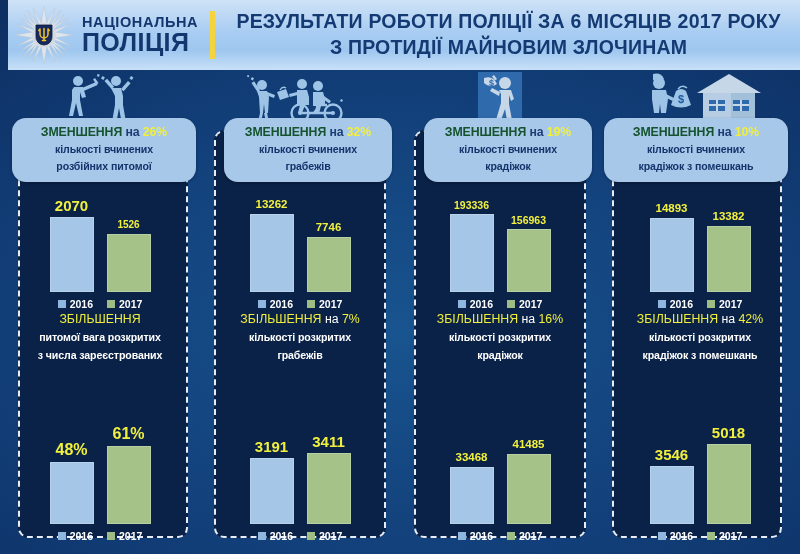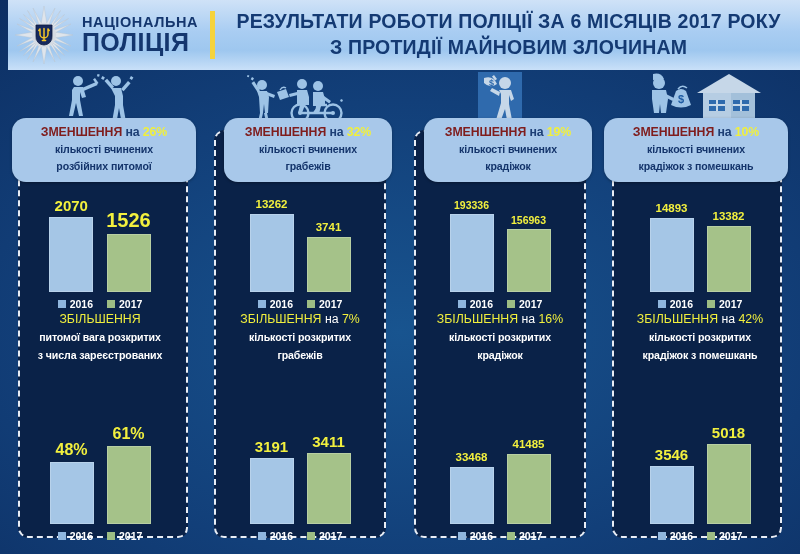--- a/index.html
+++ b/index.html
@@ -70,21 +70,21 @@
     position:absolute; z-index:5; left:24px; right:8px; top:48px;
     background:#a8c8ea;
     border-radius:14px;
     padding:7px 4px 8px 4px;
     text-align:center;
     box-shadow:0 1px 3px rgba(0,0,0,.30);
   }
   .col:nth-child(1) .cap { left:12px; right:4px; }
   .col:nth-child(4) .cap { left:4px; right:12px; }
   .cap-head { font-size:12.3px; font-weight:bold; line-height:1.18; letter-spacing:-.1px; }
-  .cap-head .kw { color:#7f1d1d; }
+  .cap-head .kw { color:#14532d; }
   .cap-head .pct { color:#f0ef3d; }
   .cap-head .na { color:#1d3f75; }
   .cap-sub { font-size:10.6px; font-weight:bold; color:#14346b; line-height:1.45; margin-top:2px; letter-spacing:-.1px; }
 
   
   .cap2 {
     position:absolute; z-index:5; left:6px; right:6px; top:242px;
     text-align:center;
   }
   .cap2-head { font-size:12.3px; font-weight:normal; color:#f0ef3d; line-height:1.2; }
@@ -217,21 +217,21 @@
       <div class="cap-sub">розбійних питомої</div>
     </div>
 
     <div class="chart top">
       <div class="bars">
         <div class="bar-unit">
           <span class="bar-val" style="font-size:15px">2070</span>
           <span class="bar b2016" style="height:75px"></span>
         </div>
         <div class="bar-unit">
-          <span class="bar-val" style="font-size:20px">1526</span>
+          <span class="bar-val" style="font-size:10px">1526</span>
           <span class="bar b2017" style="height:58px"></span>
         </div>
       </div>
       <div class="legend">
         <span class="lg">
           <i class="sw s2016"></i>
           <span class="lg-txt">2016</span>
         </span>
         <span class="lg">
           <i class="sw s2017"></i>
@@ -327,21 +327,21 @@
       <div class="cap-sub">грабежів</div>
     </div>
 
     <div class="chart top">
       <div class="bars">
         <div class="bar-unit">
           <span class="bar-val" style="font-size:11.5px">13262</span>
           <span class="bar b2016" style="height:78px"></span>
         </div>
         <div class="bar-unit">
-          <span class="bar-val" style="font-size:11.5px">3741</span>
+          <span class="bar-val" style="font-size:11.5px">7746</span>
           <span class="bar b2017" style="height:55px"></span>
         </div>
       </div>
       <div class="legend">
         <span class="lg">
           <i class="sw s2016"></i>
           <span class="lg-txt">2016</span>
         </span>
         <span class="lg">
           <i class="sw s2017"></i>

